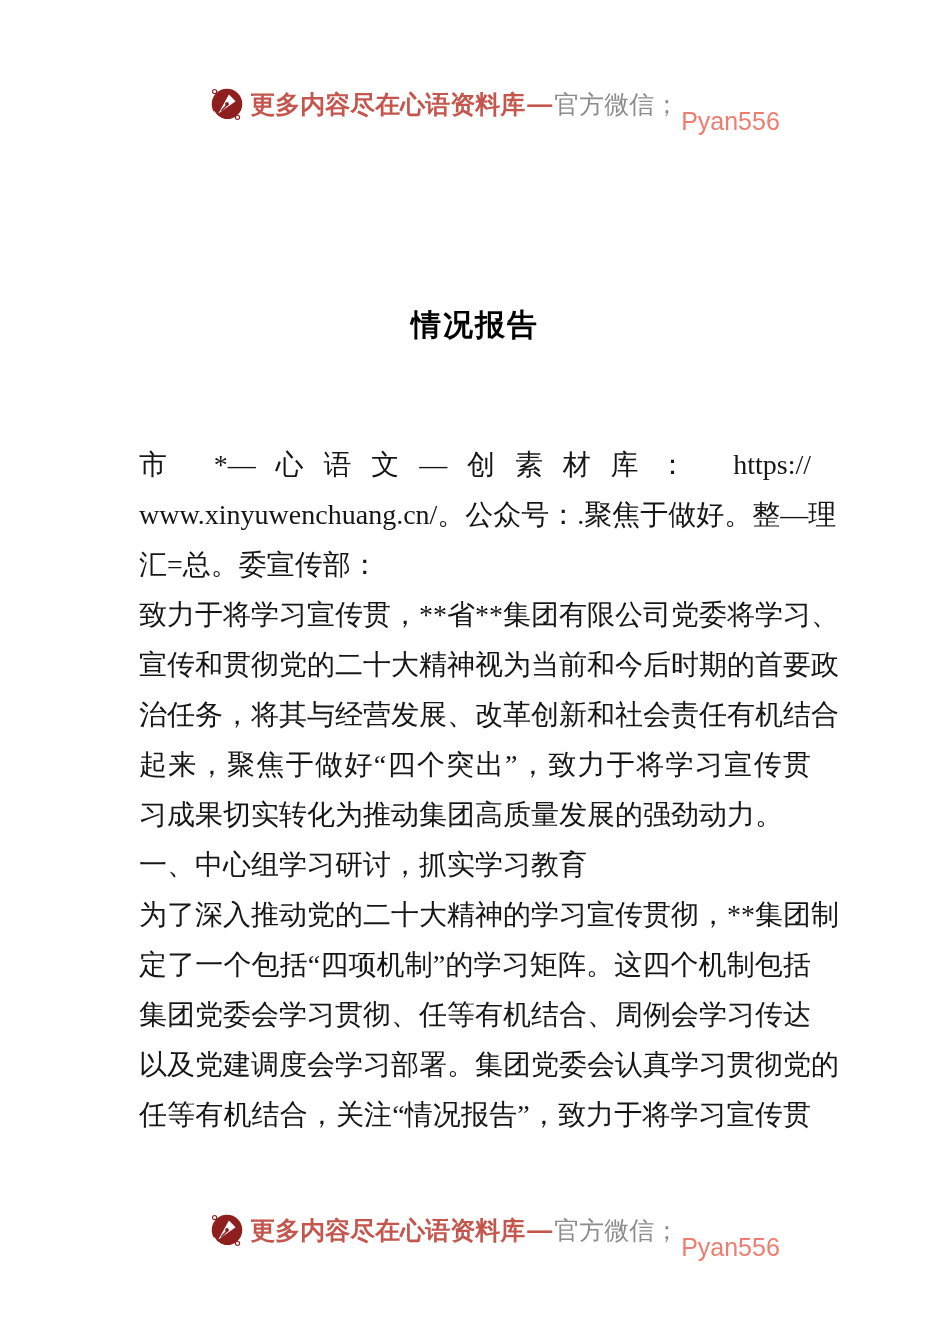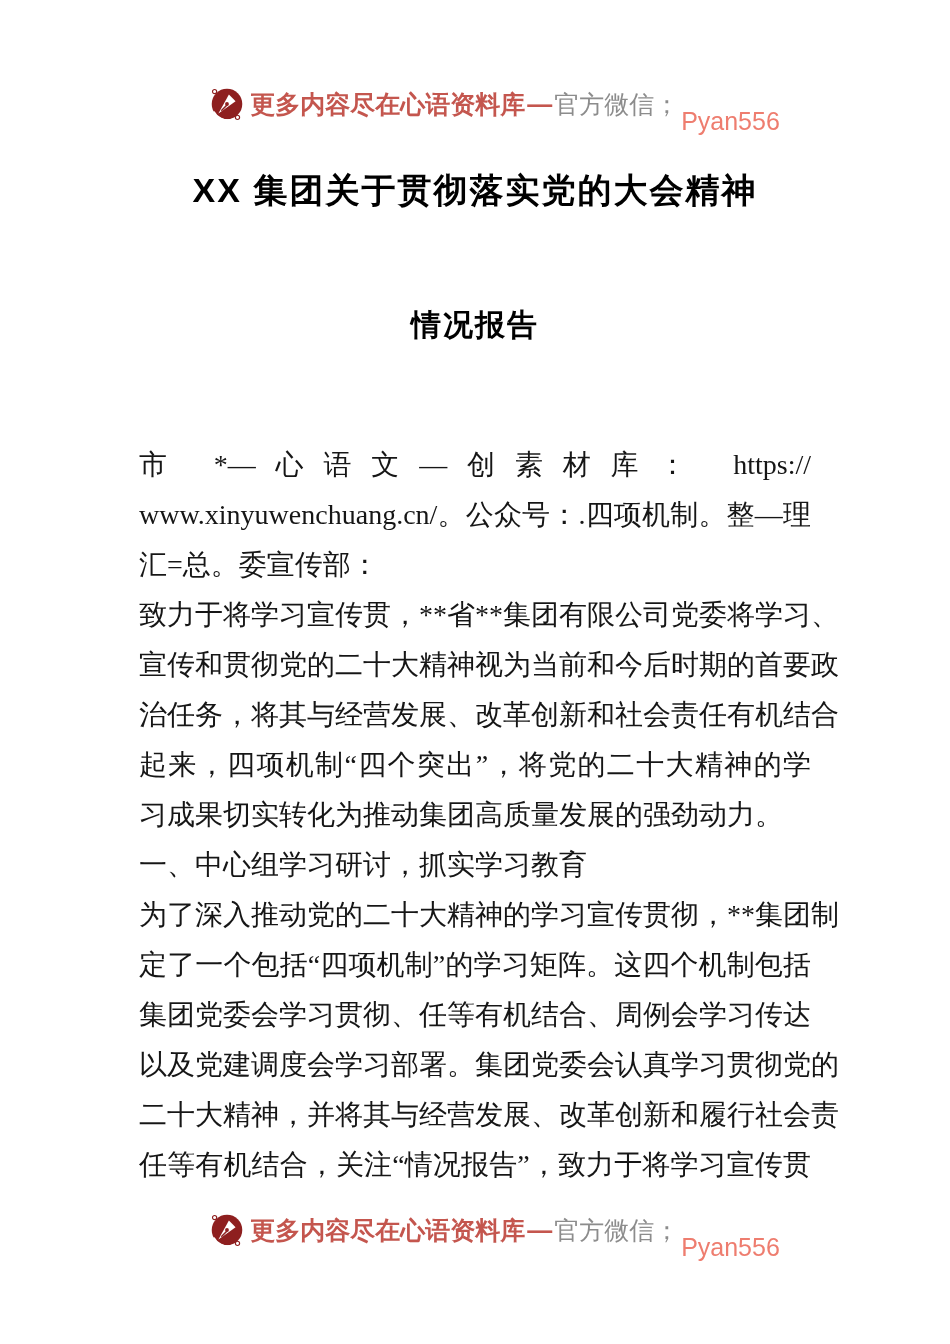--- a/index.html
+++ b/index.html
@@ -85,39 +85,37 @@
       <circle cx="22" cy="22" r="2" fill="var(--logo)"></circle>
       <circle cx="9" cy="9" r="2.2" fill="none" stroke="var(--logo)" stroke-width="1.2"></circle>
       <circle cx="33" cy="36" r="2.2" fill="none" stroke="var(--logo)" stroke-width="1.2"></circle>
     </svg>
     <span class="t-main">更多内容尽在心语资料库</span>
       <span class="t-dash">—</span>
       <span class="t-label">官方微信；</span>
       <span class="t-wechat">Pyan556</span>
   </div>
 
-  <div class="doc-title">XX 集团关于贯彻落实党的大会精神</div>
 
   <div class="doc-subtitle">情况报告</div>
 
   <div class="doc-body">
     <div class="body-line">市 *—心语文—创素材库： https://</div>
-    <div class="body-line">www.xinyuwenchuang.cn/。公众号：.四项机制。整—理</div>
+    <div class="body-line">www.xinyuwenchuang.cn/。公众号：.聚焦于做好。整—理</div>
     <div class="body-line end">汇=总。委宣传部：</div>
     <div class="body-line">致力于将学习宣传贯，**省**集团有限公司党委将学习、</div>
     <div class="body-line">宣传和贯彻党的二十大精神视为当前和今后时期的首要政</div>
     <div class="body-line">治任务，将其与经营发展、改革创新和社会责任有机结合</div>
-    <div class="body-line">起来，四项机制“四个突出”，将党的二十大精神的学</div>
+    <div class="body-line">起来，聚焦于做好“四个突出”，致力于将学习宣传贯</div>
     <div class="body-line end">习成果切实转化为推动集团高质量发展的强劲动力。</div>
     <div class="body-line end">一、中心组学习研讨，抓实学习教育</div>
     <div class="body-line">为了深入推动党的二十大精神的学习宣传贯彻，**集团制</div>
     <div class="body-line">定了一个包括“四项机制”的学习矩阵。这四个机制包括</div>
     <div class="body-line">集团党委会学习贯彻、任等有机结合、周例会学习传达</div>
     <div class="body-line">以及党建调度会学习部署。集团党委会认真学习贯彻党的</div>
-    <div class="body-line">二十大精神，并将其与经营发展、改革创新和履行社会责</div>
     <div class="body-line">任等有机结合，关注“情况报告”，致力于将学习宣传贯</div>
   </div>
 
   <div class="banner bottom">
     <svg class="logo" viewBox="0 0 44 44">
       <circle cx="22" cy="22" r="16" fill="var(--logo)"></circle>
       <path d="M4,16 A19 19 0 0 1 30,4" fill="none" stroke="#ffffff" stroke-width="2.2"></path>
       <path d="M8,30 A17 17 0 0 0 40,24" fill="none" stroke="#ffffff" stroke-width="2.2"></path>
       <path d="M13,32 L24,12 L31,19 Z" fill="#ffffff"></path>
       <line x1="22" y1="23" x2="16" y2="29" stroke="var(--logo)" stroke-width="1.6"></line>

